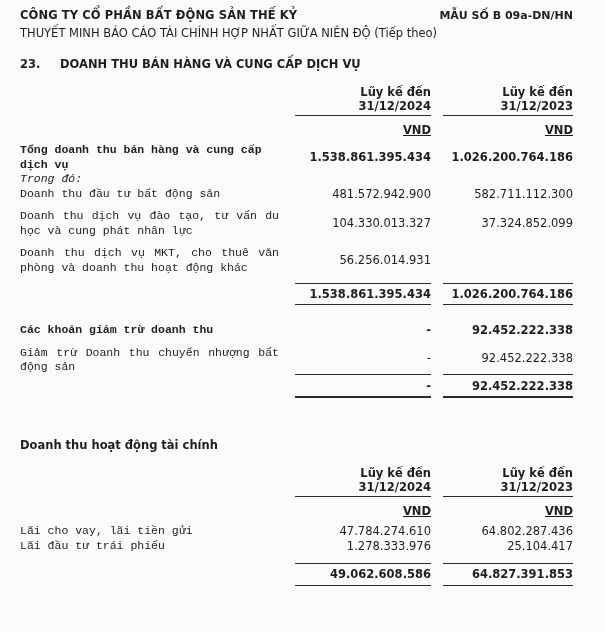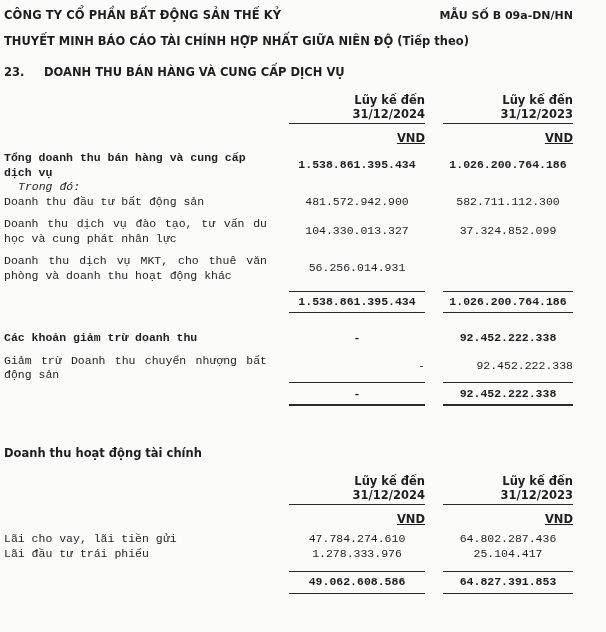--- a/index.html
+++ b/index.html
@@ -6,41 +6,41 @@
   body{
     width:606px;height:632px;
     background:#fbfbfa;
     color:#1e1e20;
     font-family:"DejaVu Sans","Liberation Sans",sans-serif;
     font-size:11.5px;
     line-height:14.5px;
     -webkit-font-smoothing:antialiased;
     overflow:hidden;
   }
-  .page{padding:8px 33px 6px 4px;box-sizing:border-box;width:606px;height:632px;}
+  .page{padding:8px 33px 6px 20px;box-sizing:border-box;width:606px;height:632px;}
   .bold{font-weight:bold;}
-  .italic{font-style:italic;margin-left:14px;}
+  .italic{font-style:italic;}
 
   
   .doc-head-line1{display:flex;justify-content:space-between;align-items:baseline;}
   .doc-head-line1 .company{font-weight:bold;font-size:11.5px;letter-spacing:.1px;}
   .doc-head-line1 .form{font-weight:bold;font-size:11px;white-space:nowrap;}
-  .doc-subtitle{font-weight:bold;margin-top:10px;}
+  .doc-subtitle{font-weight:normal;margin-top:2px;}
 
   .section-head{display:flex;margin-top:17px;font-weight:bold;}
   .section-head .no{width:40px;flex:0 0 40px;}
 
   
   .row{
     display:grid;
     grid-template-columns:1fr 136px 130px;
-    column-gap:18px;
+    column-gap:12px;
     align-items:center;
   }
-  .num{text-align:center;font-variant-numeric:tabular-nums;white-space:nowrap;font-family:Liberation Mono, monospace;}
+  .num{text-align:right;font-variant-numeric:tabular-nums;white-space:nowrap;}
   .label{padding-right:4px;font-family:Liberation Mono, monospace;}
   .just{text-align:justify;text-justify:inter-word;}
 
   
   .thead{margin-top:13px;}
   .thead .hcell{text-align:right;font-weight:bold;}
   .thead .hdate{border-bottom:1.6px solid #2b2b2b;padding-bottom:1px;}
   .thead .hunit{margin-top:7px;text-decoration:underline;}
 
   .rows{margin-top:6px;}

